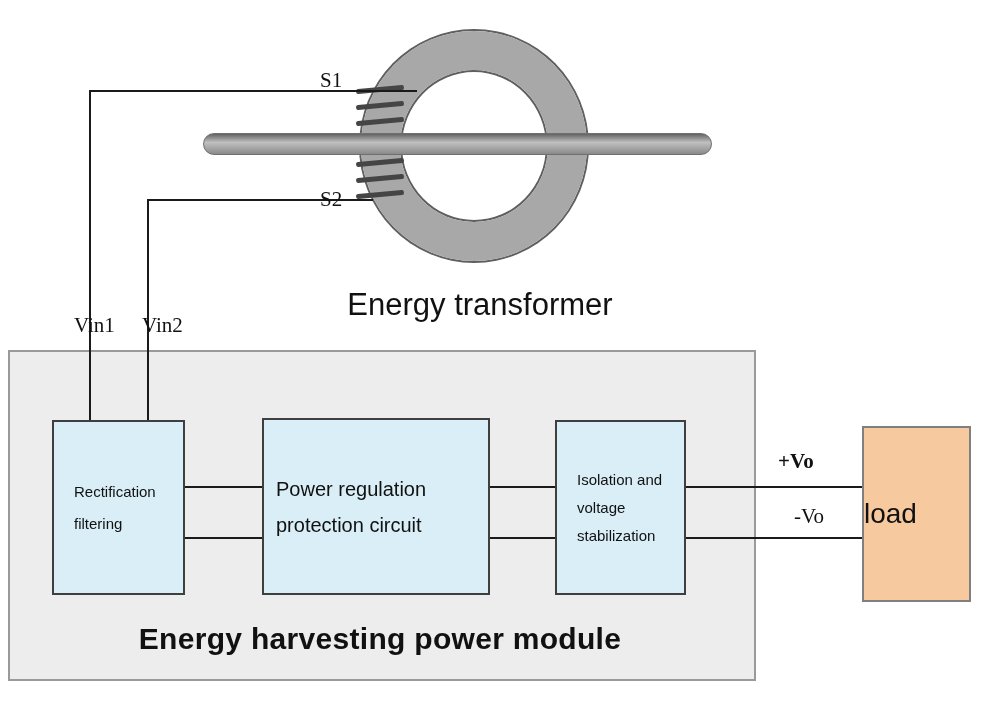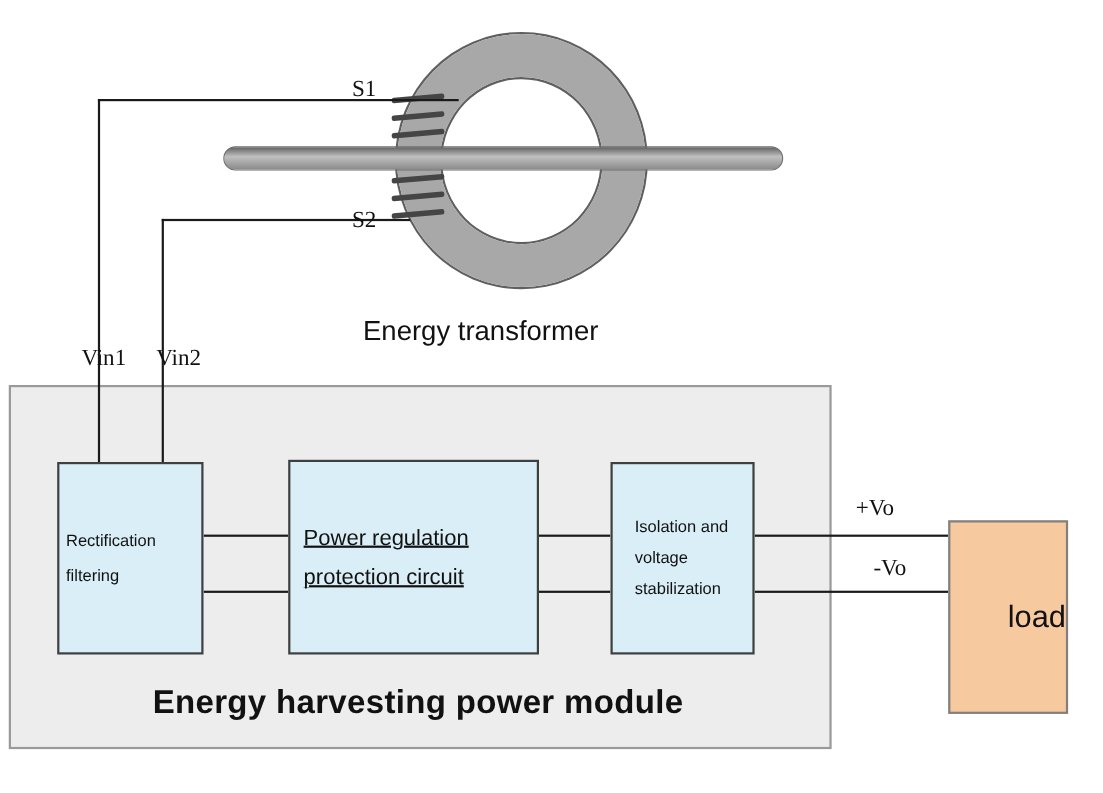--- a/index.html
+++ b/index.html
@@ -45,40 +45,40 @@
     position:absolute;left:8px;top:350px;width:748px;height:331px;
     background:var(--module-fill);border:2px solid var(--module-border);
     box-sizing:border-box;z-index:0;
   }
   .block{
     position:absolute;background:var(--block-fill);
     border:2px solid var(--block-border);box-sizing:border-box;
     display:flex;flex-direction:column;justify-content:center;
     z-index:5;
   }
-  .block-1{left:52px;top:420px;width:133px;height:175px;font-size:15px;line-height:32px;padding-left:6px;}
-  .block-2{left:262px;top:418px;width:228px;height:177px;font-size:20px;line-height:36px;padding-left:12px;font-weight:500;text-decoration:underline;}
+  .block-1{left:52px;top:420px;width:133px;height:175px;font-size:15px;line-height:32px;padding-left:20px;}
+  .block-2{left:262px;top:418px;width:228px;height:177px;font-size:20px;line-height:36px;padding-left:12px;font-weight:500;}
   .block-3{left:555px;top:420px;width:131px;height:175px;font-size:15px;line-height:28px;padding-left:20px;align-items:center;}
   .load-box{
     position:absolute;left:862px;top:426px;width:109px;height:176px;
     background:var(--load-fill);border:2px solid var(--load-border);
-    box-sizing:border-box;display:flex;align-items:center;justify-content:flex-end;
-    font-size:28px;font-weight:500;z-index:5;margin-top:47px;
+    box-sizing:border-box;display:flex;align-items:center;justify-content:flex-start;
+    font-size:28px;font-weight:500;z-index:5;
   }
   
   .lbl{position:absolute;z-index:6;white-space:nowrap;}
   .serif{font-family:"Liberation Serif",serif;font-size:21px;}
   .lbl-s1{left:320px;top:68px;}
   .lbl-s2{left:320px;top:174px;margin-top:13px;}
   .lbl-vin1{left:40px;top:313px;margin-left:34px;}
   .lbl-vin2{left:142px;top:313px;}
-  .lbl-pos{left:778px;top:449px;}
+  .lbl-pos{left:778px;top:449px;font-weight:bold;}
   .lbl-neg{left:794px;top:504px;}
   .lbl-tline{left:720px;top:125px;font-size:28px;font-weight:500;letter-spacing:0.3px;}
-  .lbl-transformer{left:330px;top:287px;width:300px;font-size:25px;font-weight:500;}
+  .lbl-transformer{left:330px;top:287px;width:300px;text-align:center;font-size:31px;font-weight:500;}
   .lbl-module{left:80px;top:622px;width:600px;text-align:center;font-size:30px;font-weight:700;letter-spacing:0.3px;}
 </style>
 </head>
 <body>
 
 <div class="canvas">
 
   <div class="toroid"></div>
 
   <div class="wmark" style="top:87px"></div>

